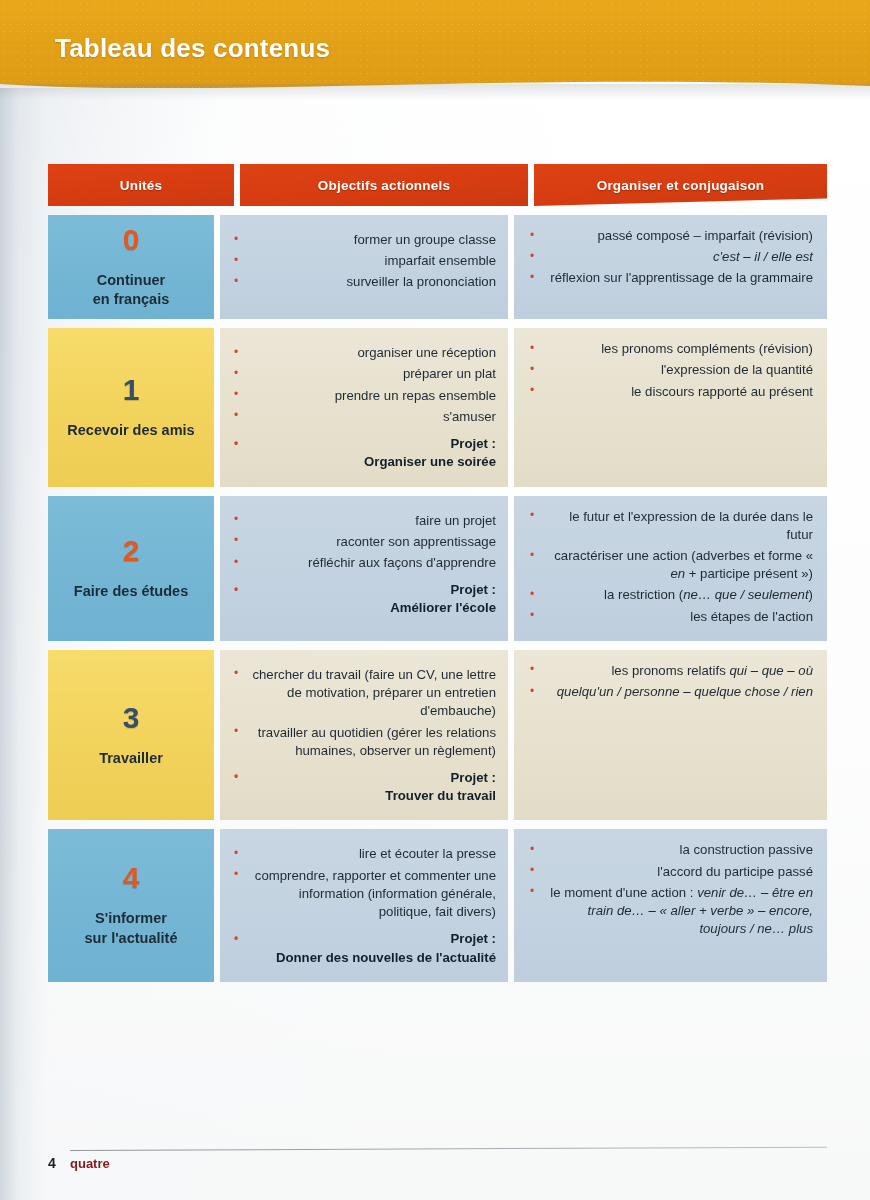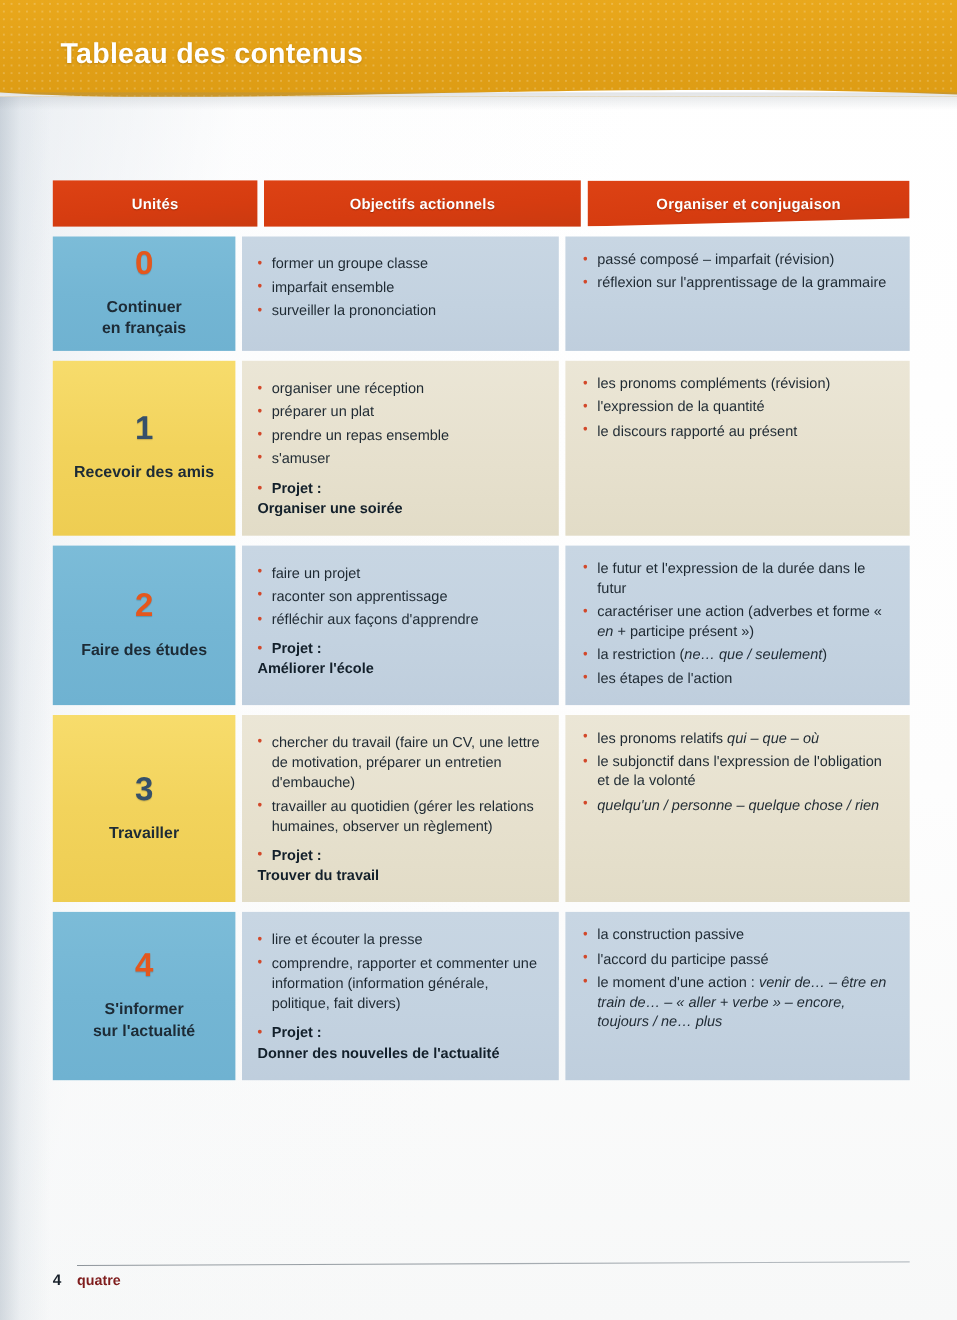--- a/index.html
+++ b/index.html
@@ -145,20 +145,21 @@
   .gram-cell {
     flex: 1;
     box-sizing: border-box;
     padding: 12px 14px 12px 16px;
   }
 
   ul.items {
     margin: 0;
     padding: 0;
     list-style: none;
+    text-align: right;
   }
   ul.items li {
     position: relative;
     padding-left: 13px;
     margin-bottom: 3px;
     font-size: 13.2px;
     line-height: 1.38;
     color: #1f2a33;
   }
   ul.items li::before {
@@ -277,20 +278,21 @@
     <div class="obj-cell">
       <ul class="items">
         <li>former un groupe classe</li>
         <li>imparfait ensemble</li>
         <li>surveiller la prononciation</li>
       </ul>
     </div>
     <div class="gram-cell">
       <ul class="items">
         <li>passé composé – imparfait (révision)</li>
+        <li><i>c'est – il / elle est</i></li>
         <li>réflexion sur l'apprentissage de la grammaire</li>
       </ul>
     </div>
   </div>
 
   <div class="row theme-yellow">
     <div class="unit-cell">
       <div class="unit-num">1</div>
       <div class="unit-title">Recevoir des amis</div>
     </div>
@@ -352,21 +354,20 @@
         <li>travailler au quotidien (gérer les relations humaines, observer un règlement)</li>
         <li class="project">
           <span>Projet :</span>
           <span class="proj-sub">Trouver du travail</span>
         </li>
       </ul>
     </div>
     <div class="gram-cell">
       <ul class="items">
         <li>les pronoms relatifs <i>qui – que – où</i></li>
-        <li>le subjonctif dans l'expression de l'obligation et de la volonté</li>
         <li><i>quelqu'un / personne – quelque chose / rien</i></li>
       </ul>
     </div>
   </div>
 
   <div class="row theme-blue">
     <div class="unit-cell">
       <div class="unit-num">4</div>
       <div class="unit-title">
         <span>S'informer</span><br>

